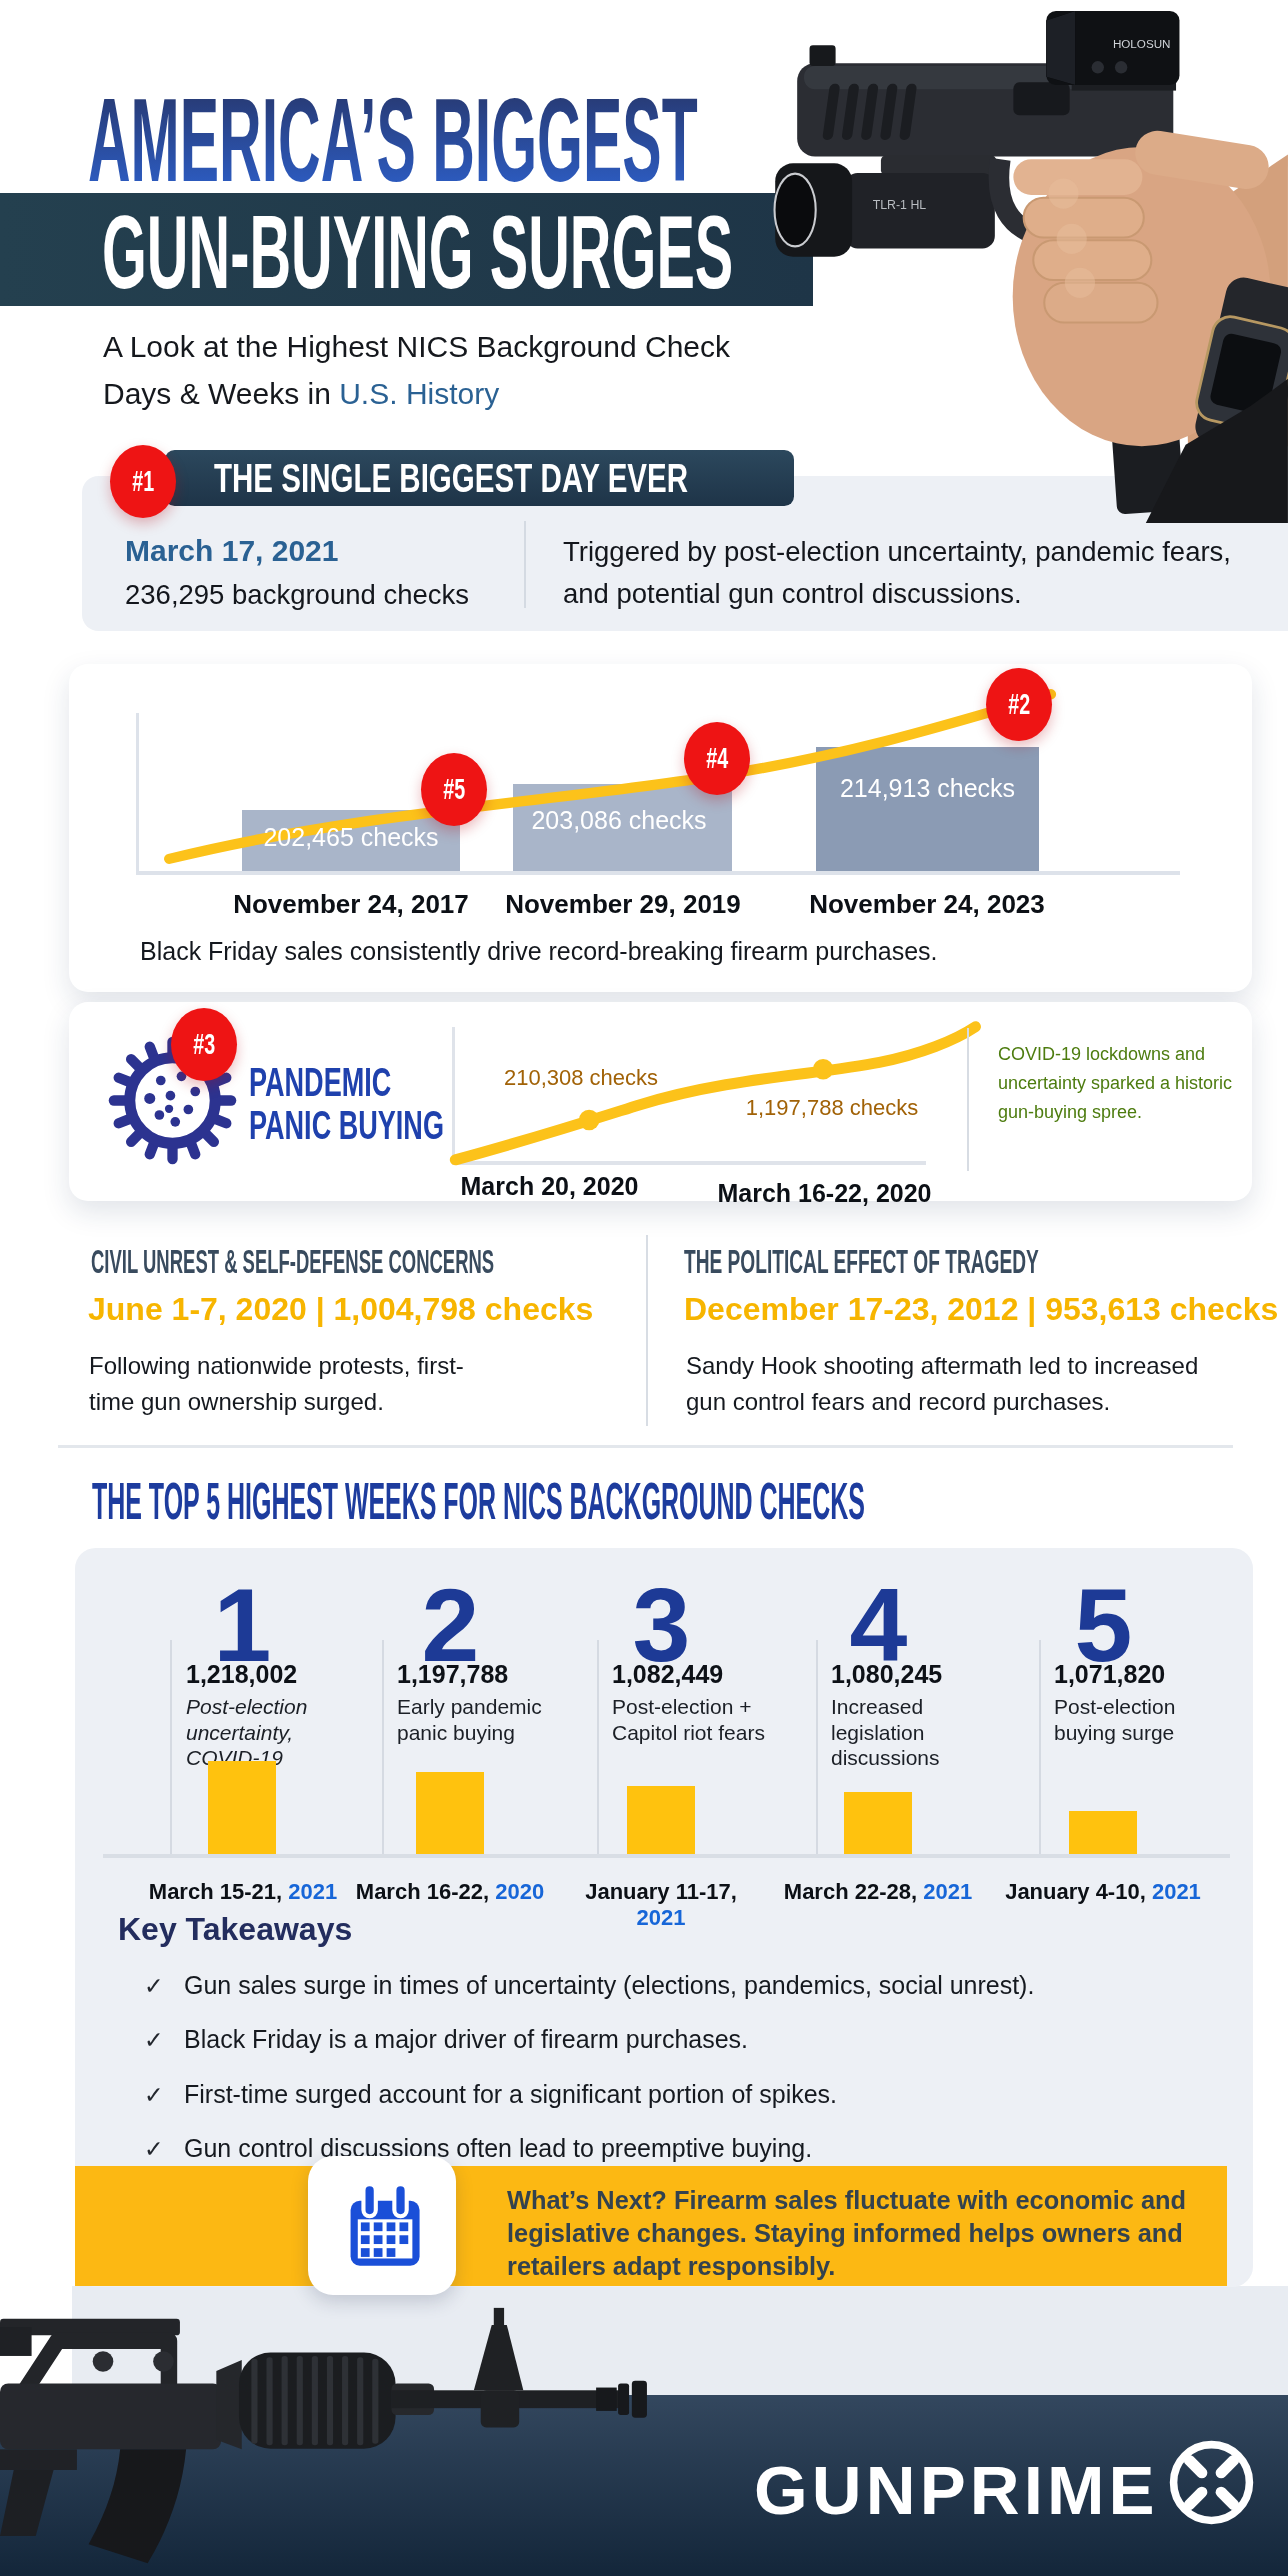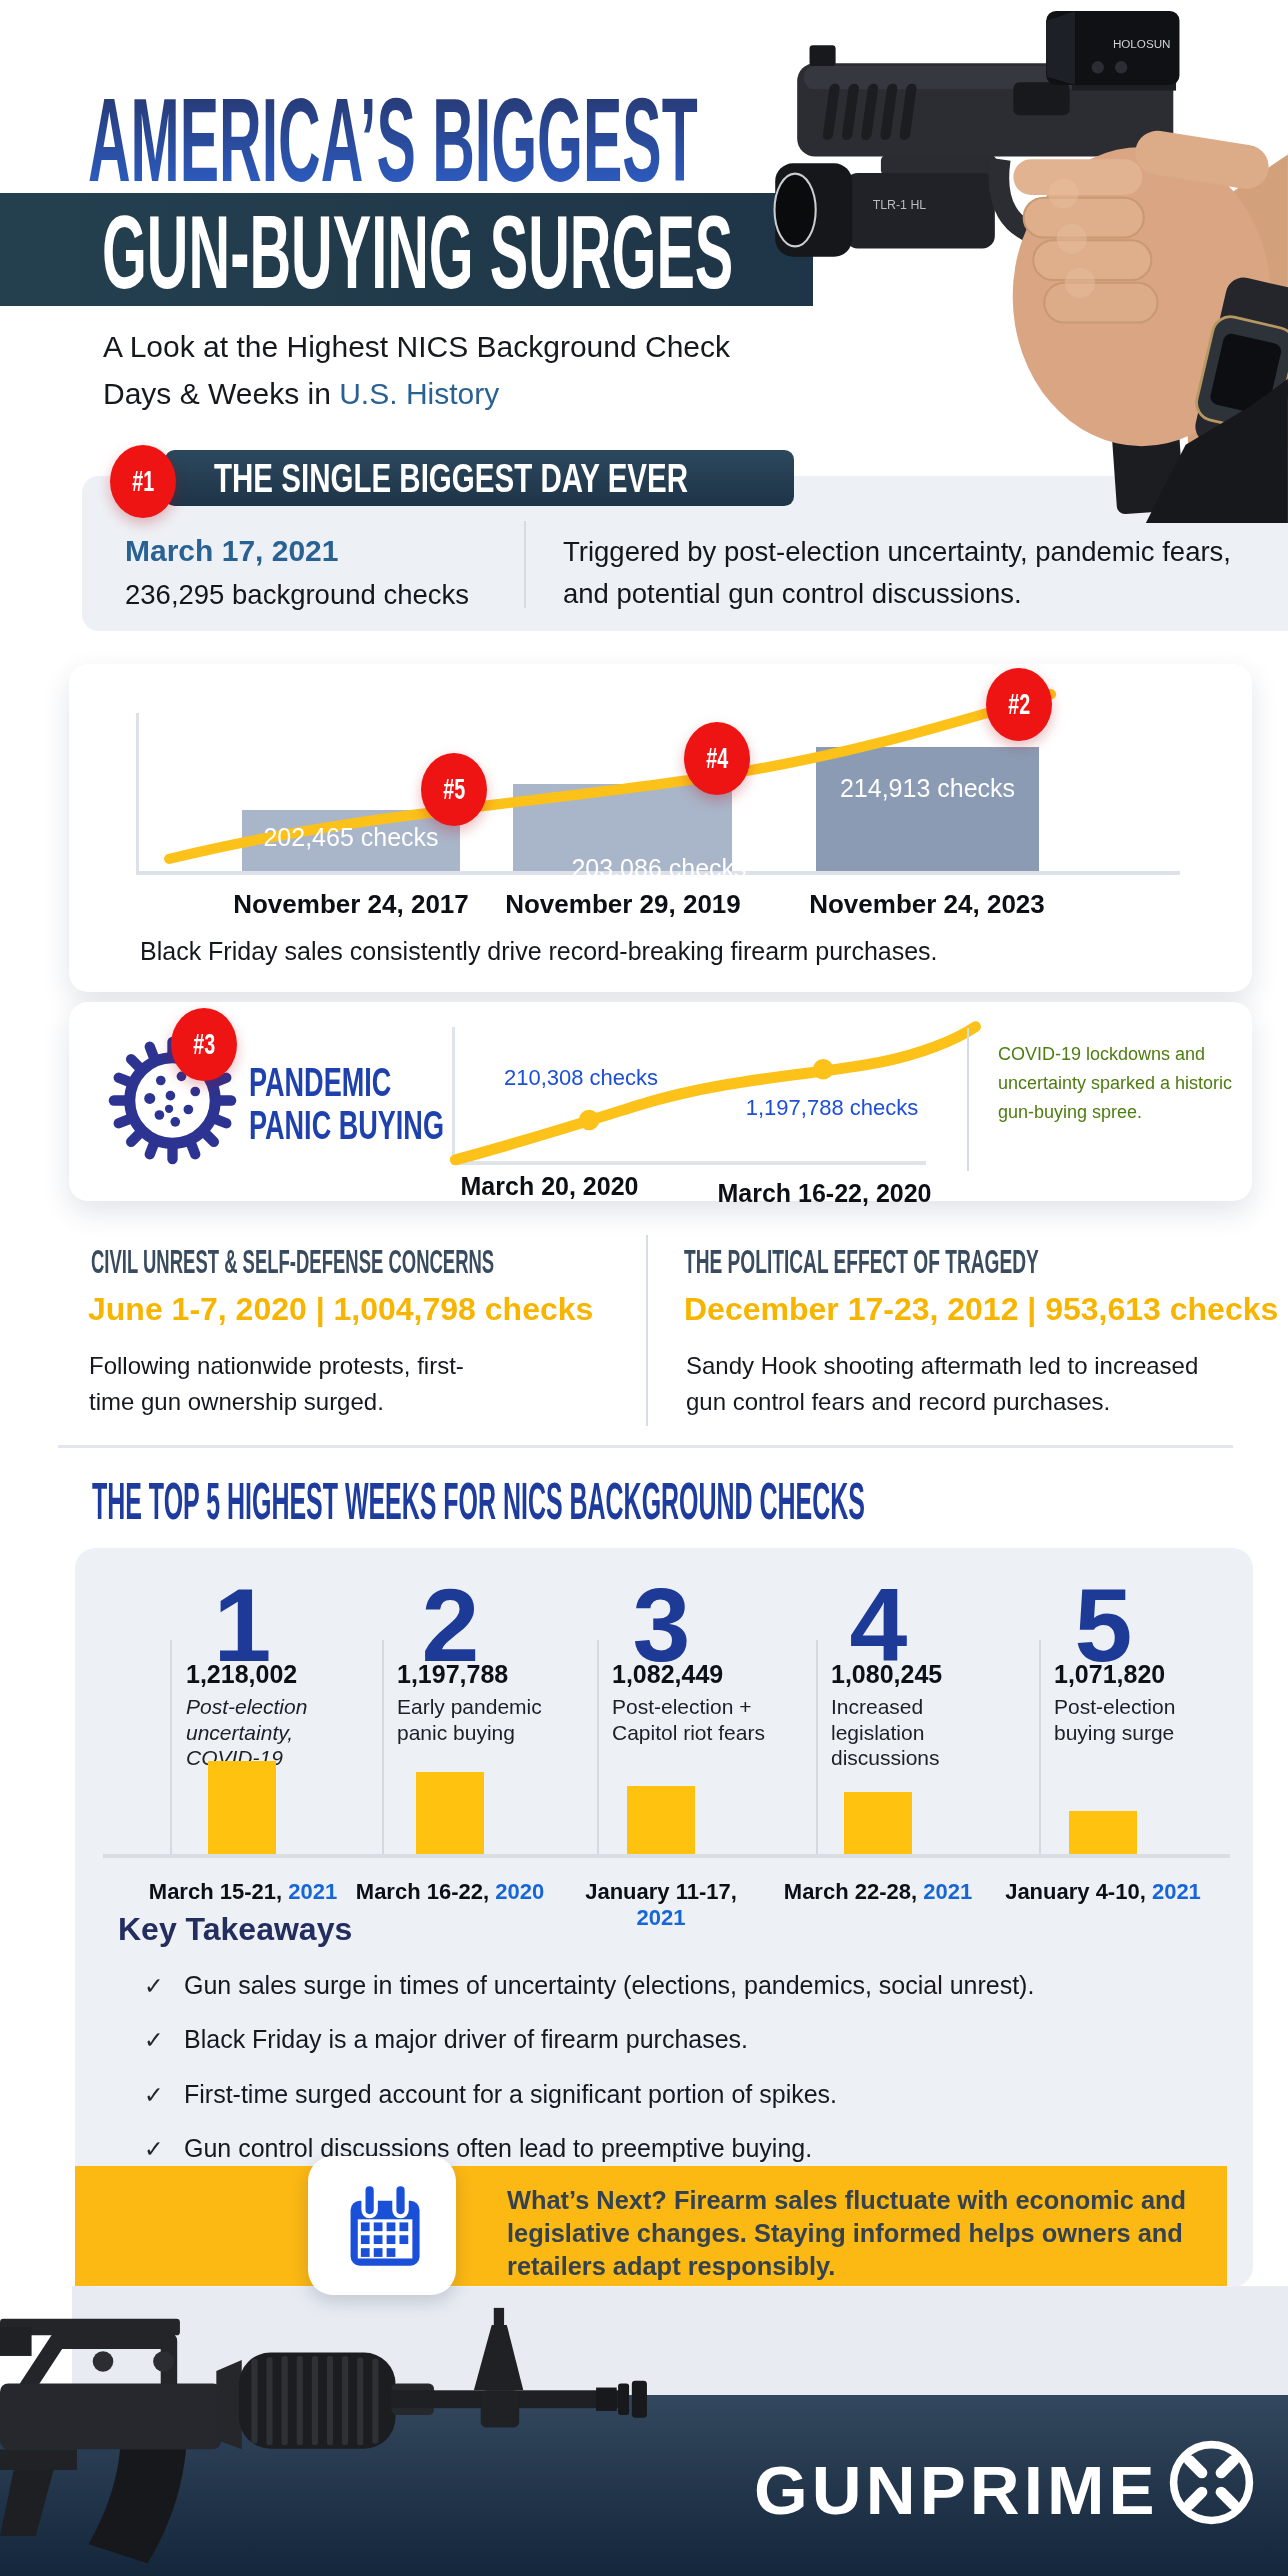--- a/index.html
+++ b/index.html
@@ -46,21 +46,21 @@
   .bf-date{position:absolute;top:225px;font-size:26px;font-weight:700;color:#0c1016;text-align:center;}
   .bf-cap{position:absolute;left:71px;top:273px;font-size:25px;color:#14181e;}
   .bf svg.trend{position:absolute;left:0;top:0;}
 
   
   .pan{left:69px;top:1002px;width:1183px;height:199px;background:#ffffff;border-radius:19px;
        box-shadow:0 11px 27.5px rgba(25,45,85,.13);z-index:2;}
   .pan-title{position:absolute;left:180px;font-size:41px;font-weight:700;color:#1f41ad;line-height:1;}
   .pan .yaxis{left:383px;top:25px;width:2.7px;height:137px;background:#dfe3ea;}
   .pan .xaxis{left:383px;top:159px;width:474px;height:4.1px;background:#dfe3ea;}
-  .pan-lab{position:absolute;font-size:22px;color:#1d4ed8;text-align:center;}
+  .pan-lab{position:absolute;font-size:22px;color:#a16207;text-align:center;}
   .pan-xlab{position:absolute;font-size:25px;font-weight:700;color:#0c1016;text-align:center;}
   .pan-div{left:898px;top:26px;width:2.1px;height:143px;background:#d7dce3;}
   .pan-desc{left:929px;top:38px;width:240px;font-size:18px;line-height:1.62;color:#4d7c0f;}
 
   
   .col-h{font-size:33px;font-weight:700;color:#394b5e;}
   .col-stat{font-size:32px;font-weight:700;color:#f7b500;}
   .col-body{font-size:24px;line-height:1.5;color:#15191f;}
   .vdiv{left:646px;top:1235px;width:2.1px;height:191px;background:#d8dde4;z-index:1;}
   .hdiv{left:58px;top:1445px;width:1175px;height:3.4px;background:#e3e7ec;}
@@ -189,21 +189,21 @@
   <div class="abs bf">
     <div class="abs yaxis"></div>
     <div class="bf-bar b1" style="height: 65px;"></div>
     <div class="bf-bar b2" style="height: 91px;"></div>
     <div class="bf-bar b3" style="height: 128px;"></div>
     <div class="abs xaxis"></div>
     <svg class="trend" width="1183" height="328" viewBox="0 0 1722 478">
       <path d="M145,284 C420,216 700,202 950,162 C1150,130 1300,82 1430,44" fill="none" stroke="#fcc21a" stroke-width="15" stroke-linecap="round"></path>
     </svg>
     <div class="bf-lab" style="left:173px;width:218px;top:159px;">202,465  checks</div>
-    <div class="bf-lab" style="left:464px;width:252px;top:142px;margin-top:48px;">203,086 checks</div>
+    <div class="bf-lab" style="left:424px;width:252px;top:142px;">203,086 checks</div>
     <div class="bf-lab" style="left:747px;width:223px;top:110px;">214,913 checks</div>
     <div class="bf-date" style="left:150px;width:264px;">November 24, 2017</div>
     <div class="bf-date" style="left:422px;width:264px;">November 29, 2019</div>
     <div class="bf-date" style="left:694px;width:328px;">November 24, 2023</div>
     <div class="bf-cap">Black Friday sales consistently drive record-breaking firearm purchases.</div>
     <div class="rbadge" style="position:absolute;left:352px;top:89px;">
         <span>#5</span>
       </div>
     <div class="rbadge" style="position:absolute;left:615px;top:58px;">
         <span>#4</span>

